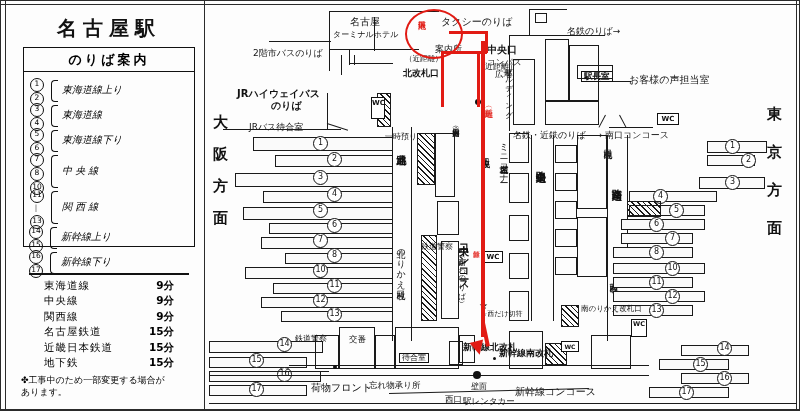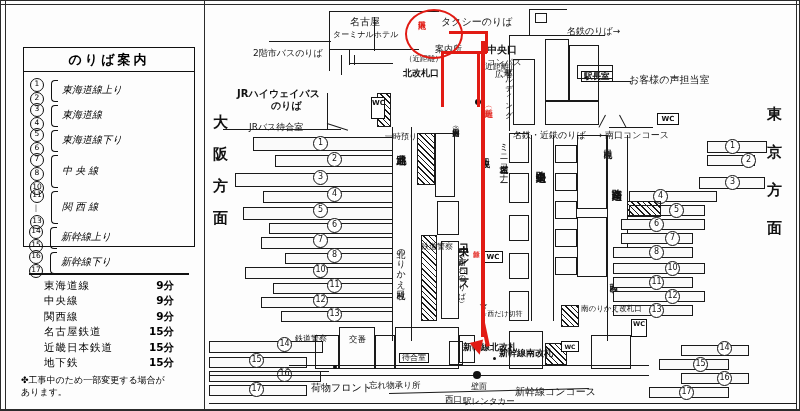--- a/index.html
+++ b/index.html
@@ -72,20 +72,21 @@
 <div id="page">
 
   <div class="frame-v" style="left:4px;top:0;width:1px;height:411px;"></div>
   <div class="frame-v" style="left:203px;top:0;width:1px;height:411px;"></div>
   <div class="frame-v" style="left:795px;top:0;width:1px;height:411px;"></div>
   <div class="frame-v" style="left:0;top:3px;width:800px;height:1px;"></div>
   <div class="frame-v" style="left:0;top:408px;width:800px;height:1px;"></div>
 
   <div id="legend">
 
+    <div id="legend-title">名古屋駅</div>
 
     <div id="norriba-box">
       <div id="norriba-head">のりば案内</div>
 
       <div class="lg-row" style="top:30px;height:24px;">
         <div class="lg-nums">
           <span class="lg-n">1</span>
           <span class="lg-n">2</span>
         </div>
         <div class="lg-brace"></div>

